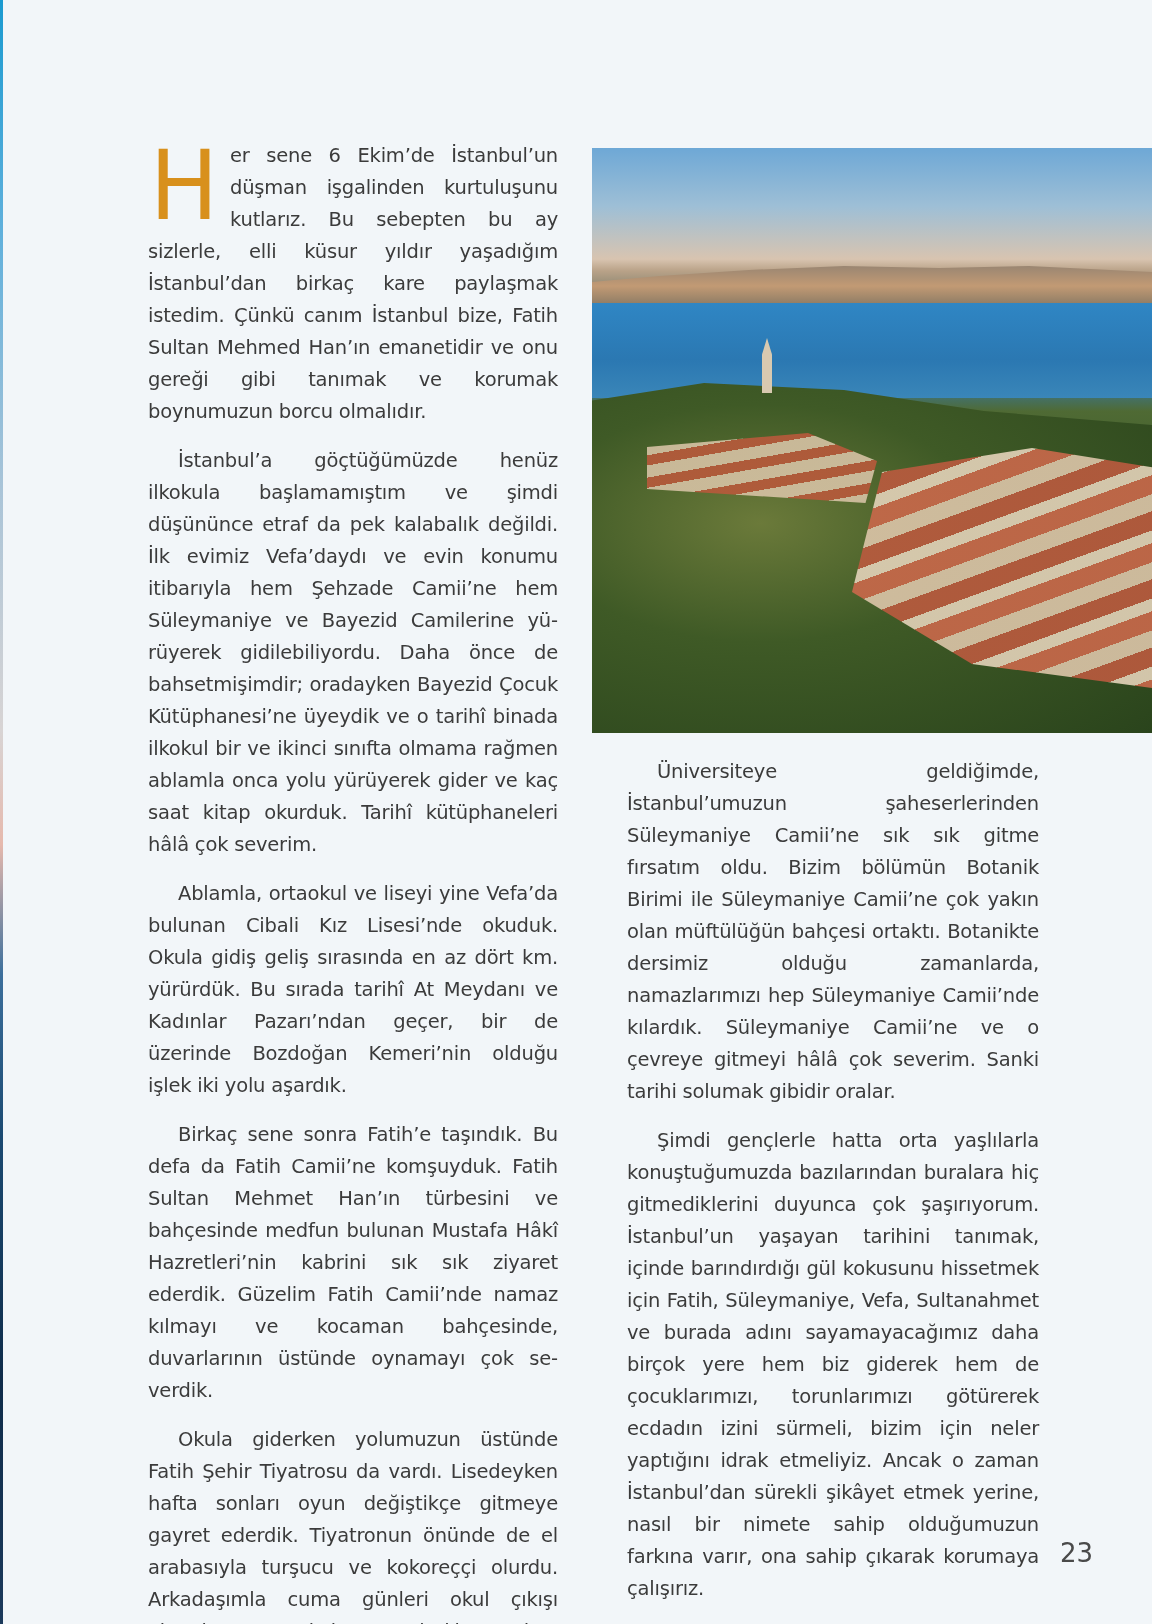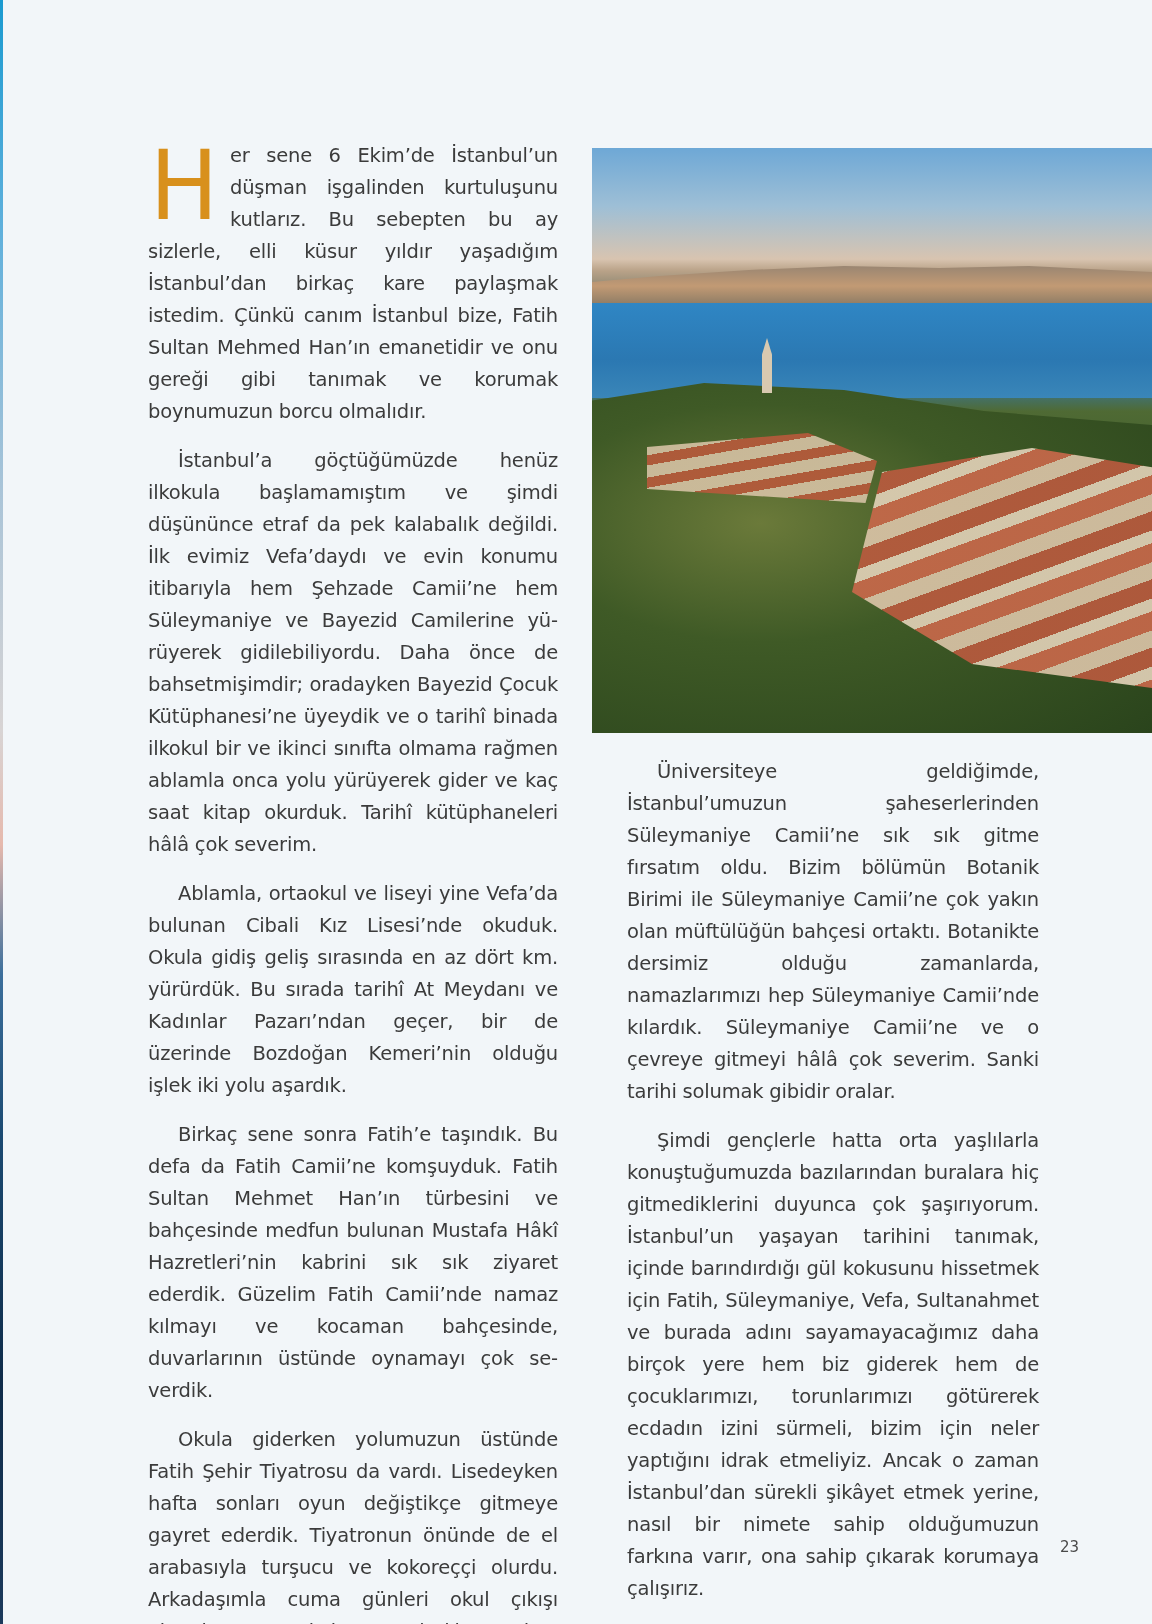--- a/index.html
+++ b/index.html
@@ -58,21 +58,21 @@
     position:absolute; left:55px; top:285px; width:230px; height:70px;
     background:repeating-linear-gradient(170deg,#b8593b 0 10px,#d6c2a4 10px 22px);
     clip-path:polygon(0 20%,70% 0,100% 40%,95% 100%,0 80%);
     opacity:0.9;
   }
   .photo .tower {
     position:absolute; left:170px; top:190px; width:10px; height:55px;
     background:#d8c9b0; clip-path:polygon(50% 0,100% 30%,100% 100%,0 100%,0 30%);
   }
   .page-number {
-    position:absolute; left:1060px; top:1538px; font-size:15px; color:#4a4a4a;
+    position:absolute; left:1060px; top:1538px; font-size:26px; color:#4a4a4a;
     font-family:"DejaVu Sans", sans-serif;
   }
 </style>
 </head>
 <body>
 
 <div class="edge-strip"></div>
 
 <div class="col col-left">
   <p class="first"><span class="dropcap">H</span><span>er sene 6 Ekim’de İstanbul’un düşman işgalinden kurtuluşunu kutlarız. Bu sebepten bu ay sizlerle, elli küsur yıl­dır yaşadığım İstanbul’dan birkaç kare paylaş­mak istedim. Çünkü canım İstanbul bize, Fatih Sultan Mehmed Han’ın emanetidir ve onu gereği gibi tanımak ve korumak boynumuzun borcu olmalıdır.</span></p>

